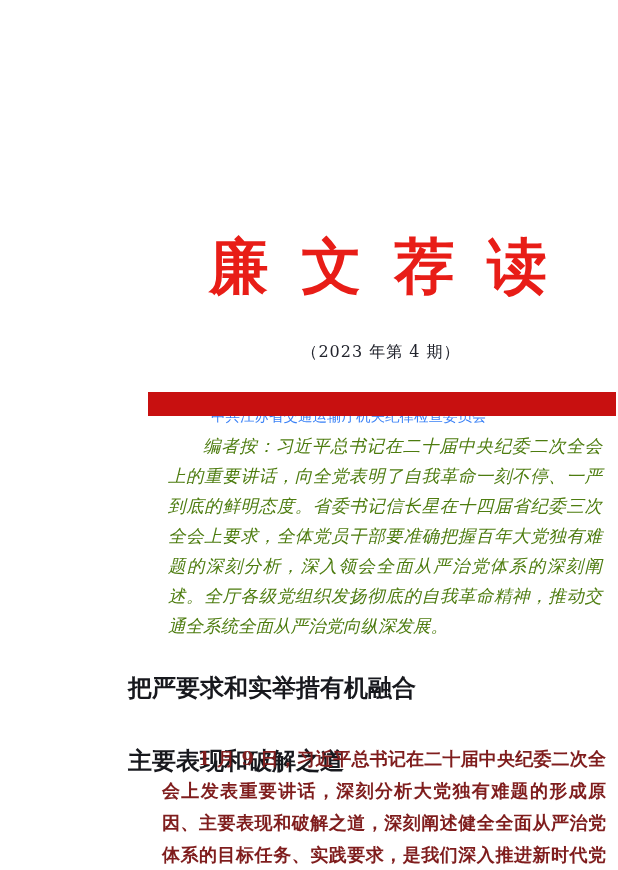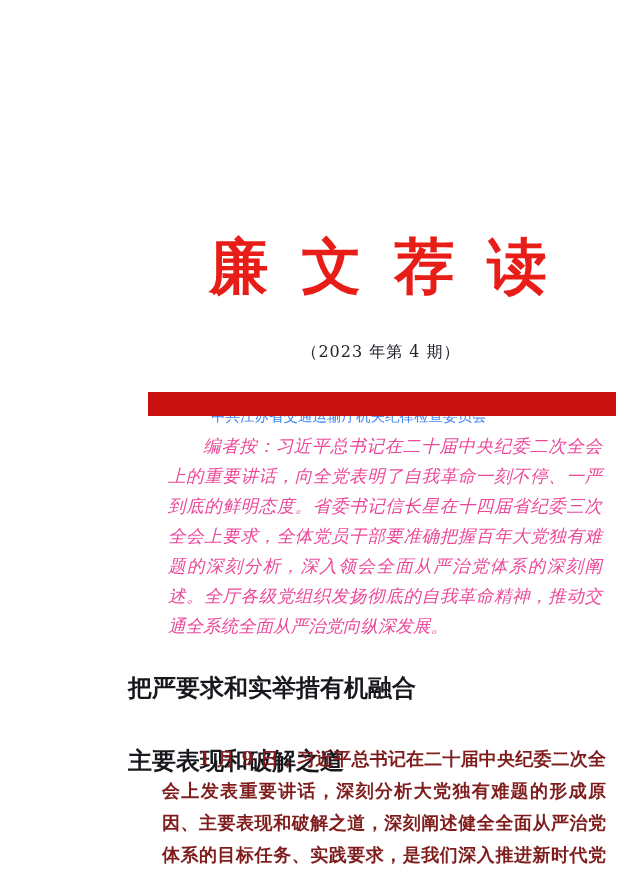--- a/index.html
+++ b/index.html
@@ -51,21 +51,21 @@
     background: #c81010;
   }
   .editor-note {
     position: absolute;
     top: 331px; left: 68px; right: 60px;
     font-size: 17.5px;
     line-height: 30px;
     font-style: italic;
     text-align: justify;
     text-indent: 2em;
-    color: #ec4899;
+    color: #4d7c0f;
   }
   .article-heading {
     position: absolute;
     top: 543px; left: 0; right: 0;
     text-align: left;
     font-size: 24px;
     line-height: 33px;
     font-weight: bold;
     color: #17181d;
   }

